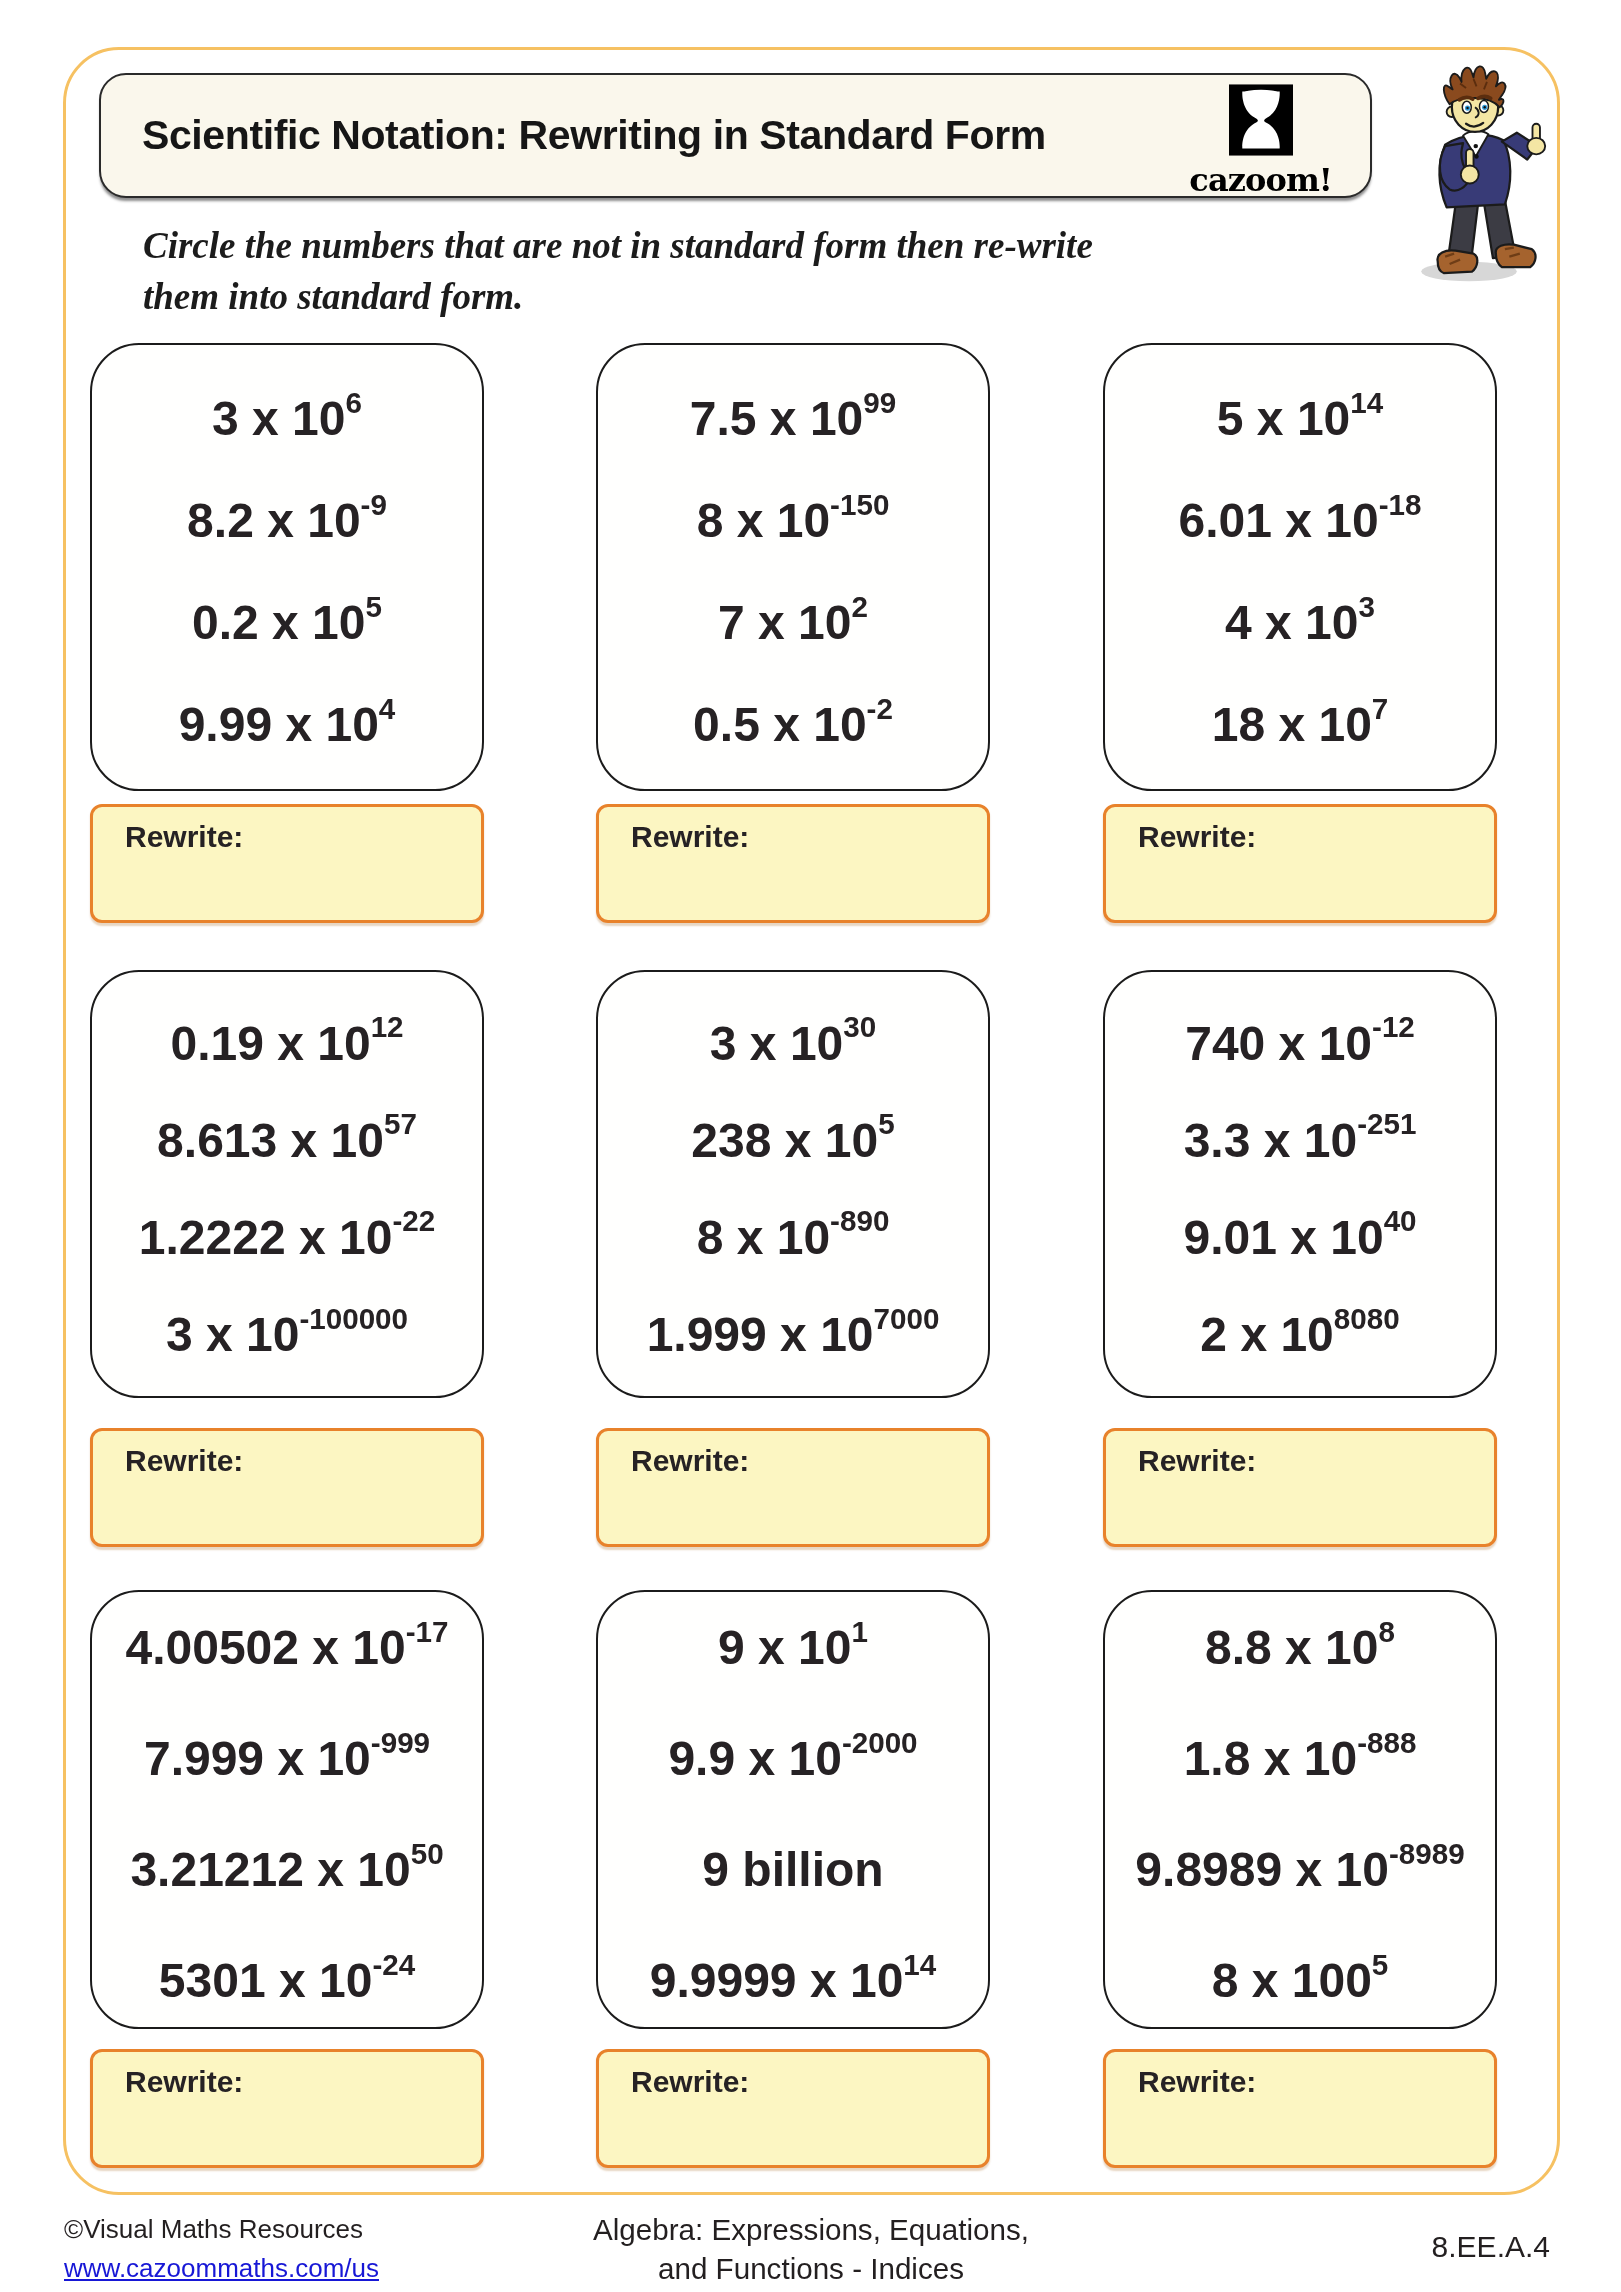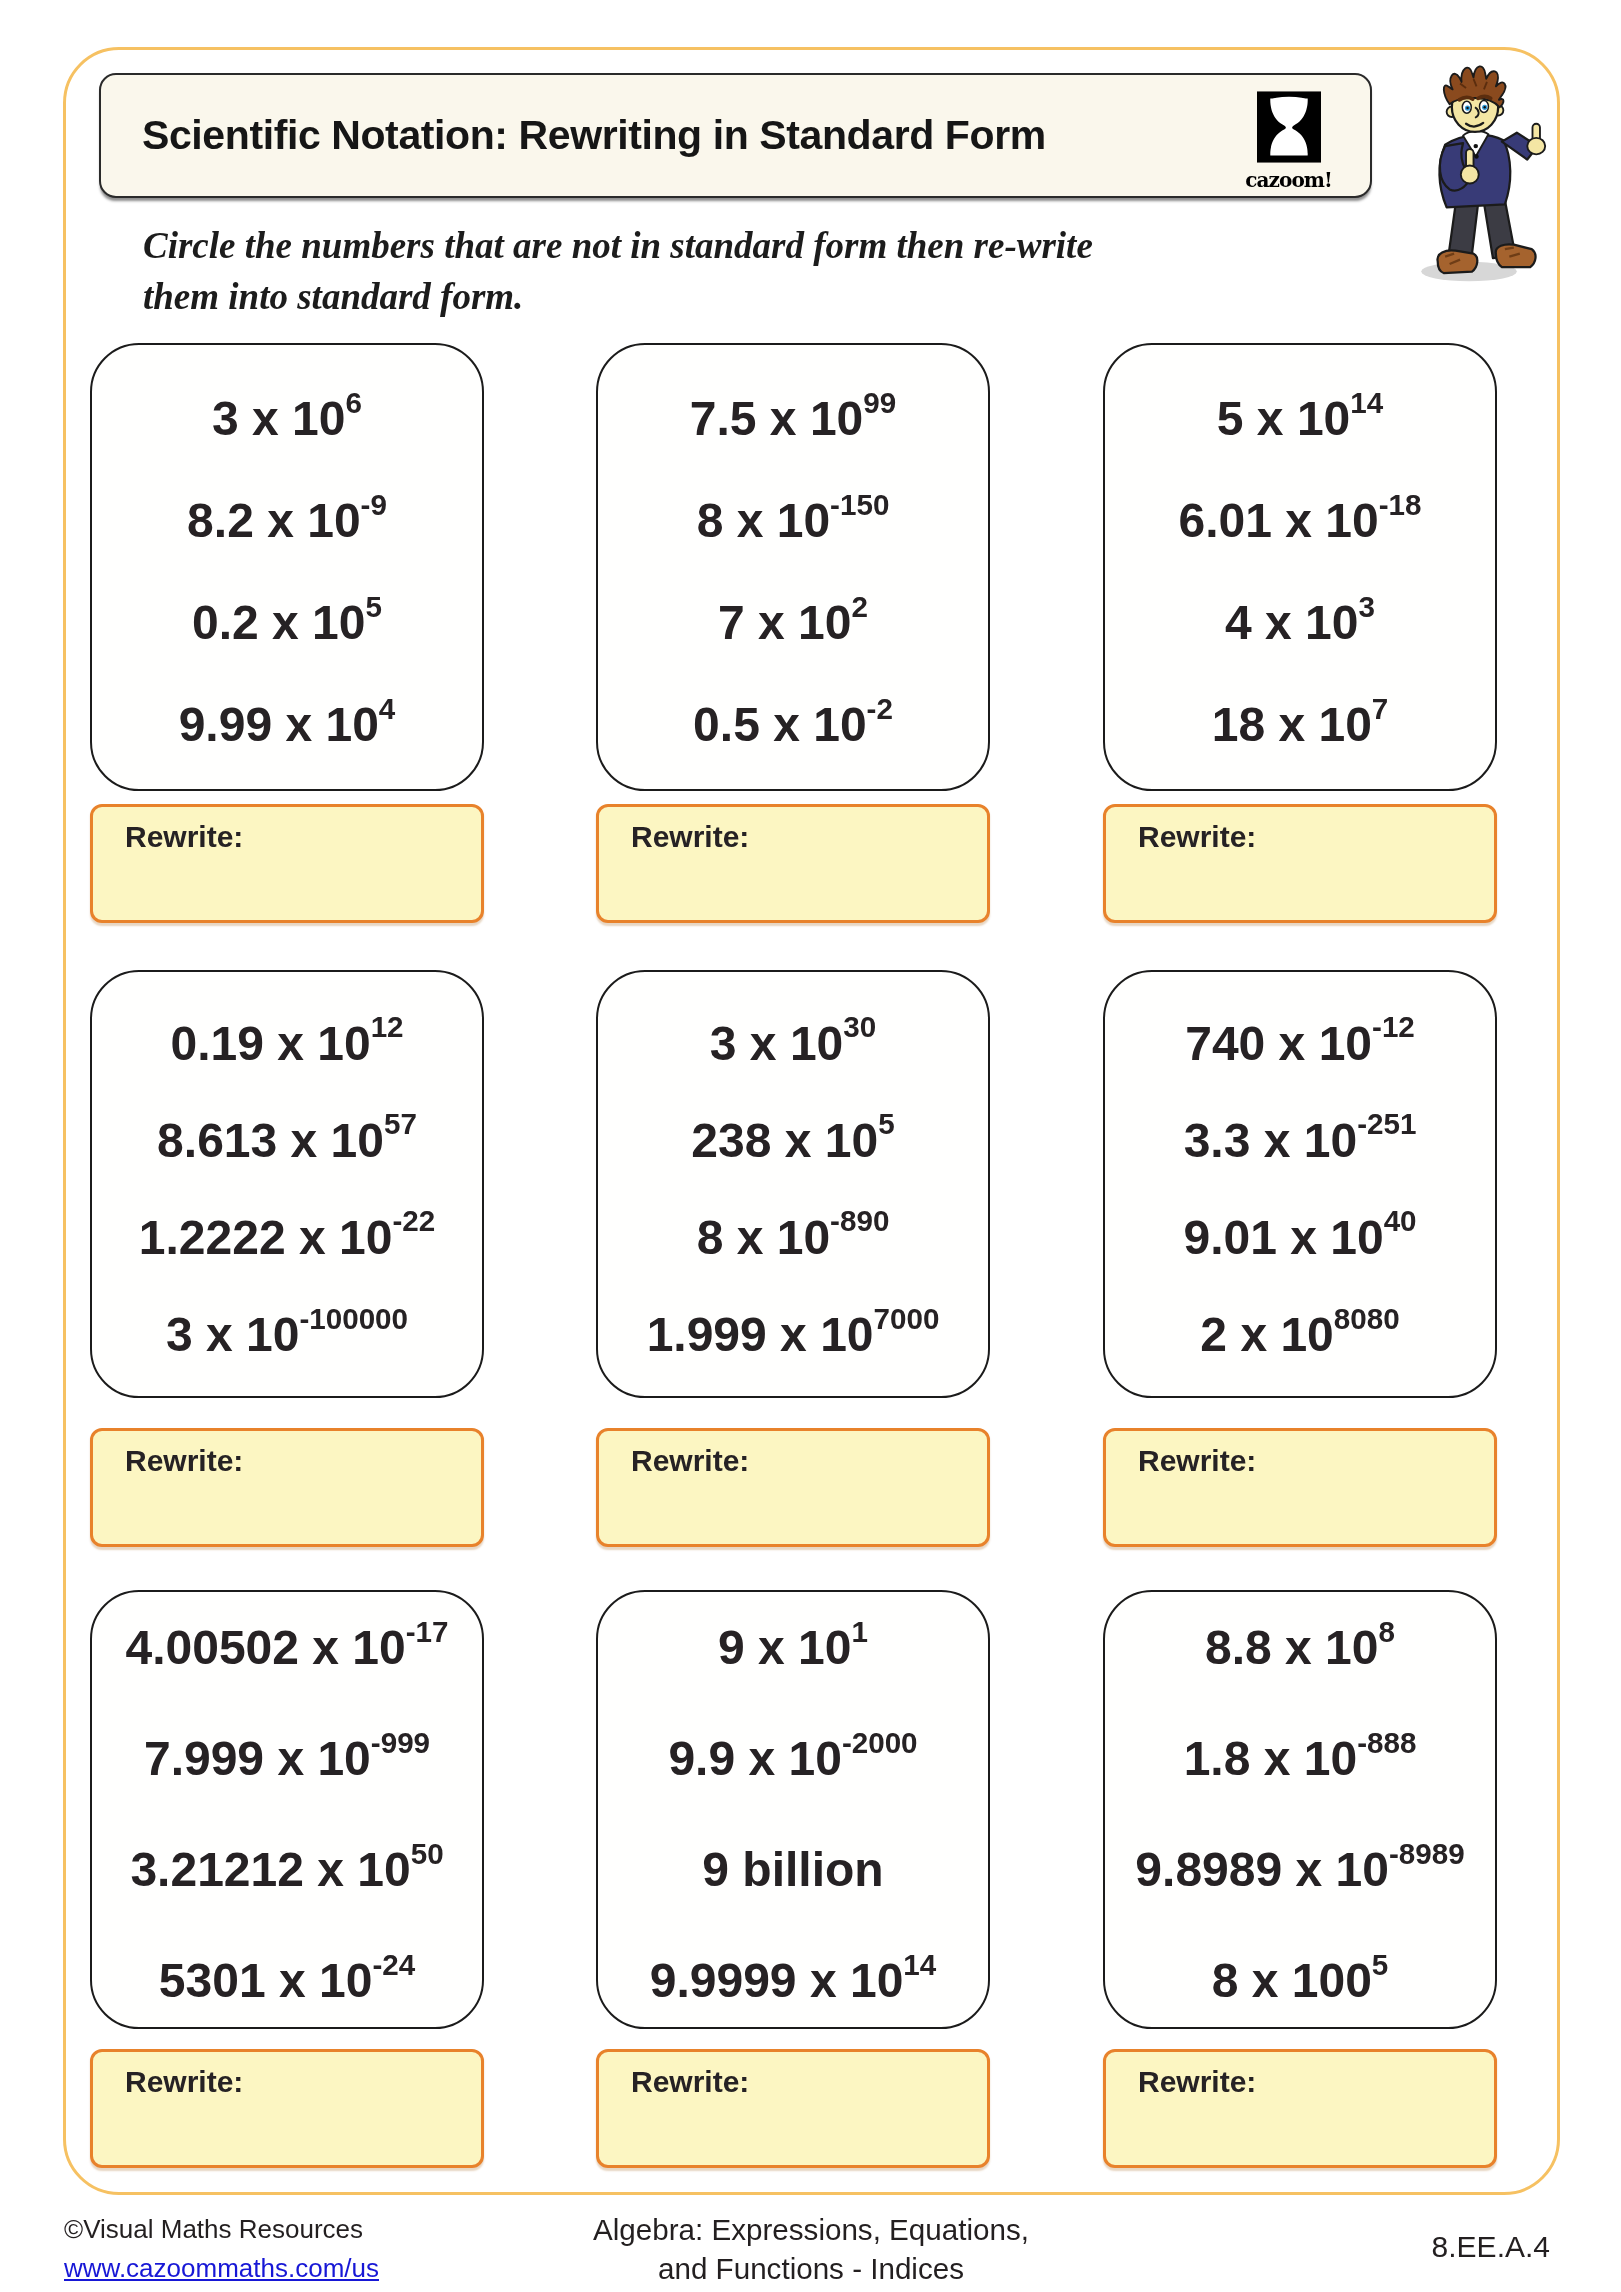--- a/index.html
+++ b/index.html
@@ -6,32 +6,32 @@
   html, body { width: 1622px; height: 2293px; background: #ffffff; }
   body { position: relative; font-family: "Liberation Sans", sans-serif; color: #231f20; overflow: hidden; }
 
   .frame {
     position: absolute; left: 63px; top: 47px; width: 1497px; height: 2148px;
     border: 3.6px solid #F6C162; border-radius: 56px; background: transparent;
   }
 
   .title-box {
     position: absolute; left: 99px; top: 73px; width: 1273px; height: 125px;
-    background: #FAF7EC; border: 2.7px solid #2a2a2a; border-radius: 17px;
+    background: #FAF7EC; border: 2.7px solid #2a2a2a; border-radius: 27px;
     display: flex; align-items: center;
     box-shadow: 0 4.5px 2.7px -1.8px rgba(0,0,0,0.45);
   }
   .page-title {
     flex: 1; margin-left: 41px; font-size: 41px; font-weight: bold;
     letter-spacing: -0.4px; color: #161616; white-space: nowrap;
   }
   .logo { display: flex; flex-direction: column; align-items: center; margin-right: 38px; margin-top: 12.5px; }
   .logo-mark-svg { display: block; }
   .logo-text {
-    font-family: "DejaVu Serif", serif; font-weight: bold; font-size: 20px;
+    font-family: "DejaVu Serif", serif; font-weight: bold; font-size: 32px;
     letter-spacing: -0.9px; color: #000; margin-top: 5px;
   }
 
   .mascot-svg { position: absolute; left: 1400px; top: 61px; }
 
   .instruction {
     position: absolute; left: 143px; top: 220px; width: 1164px;
     font-family: "Liberation Serif", serif; font-style: italic;
     font-size: 37px; line-height: 51px; color: #1c1c1c;
   }

